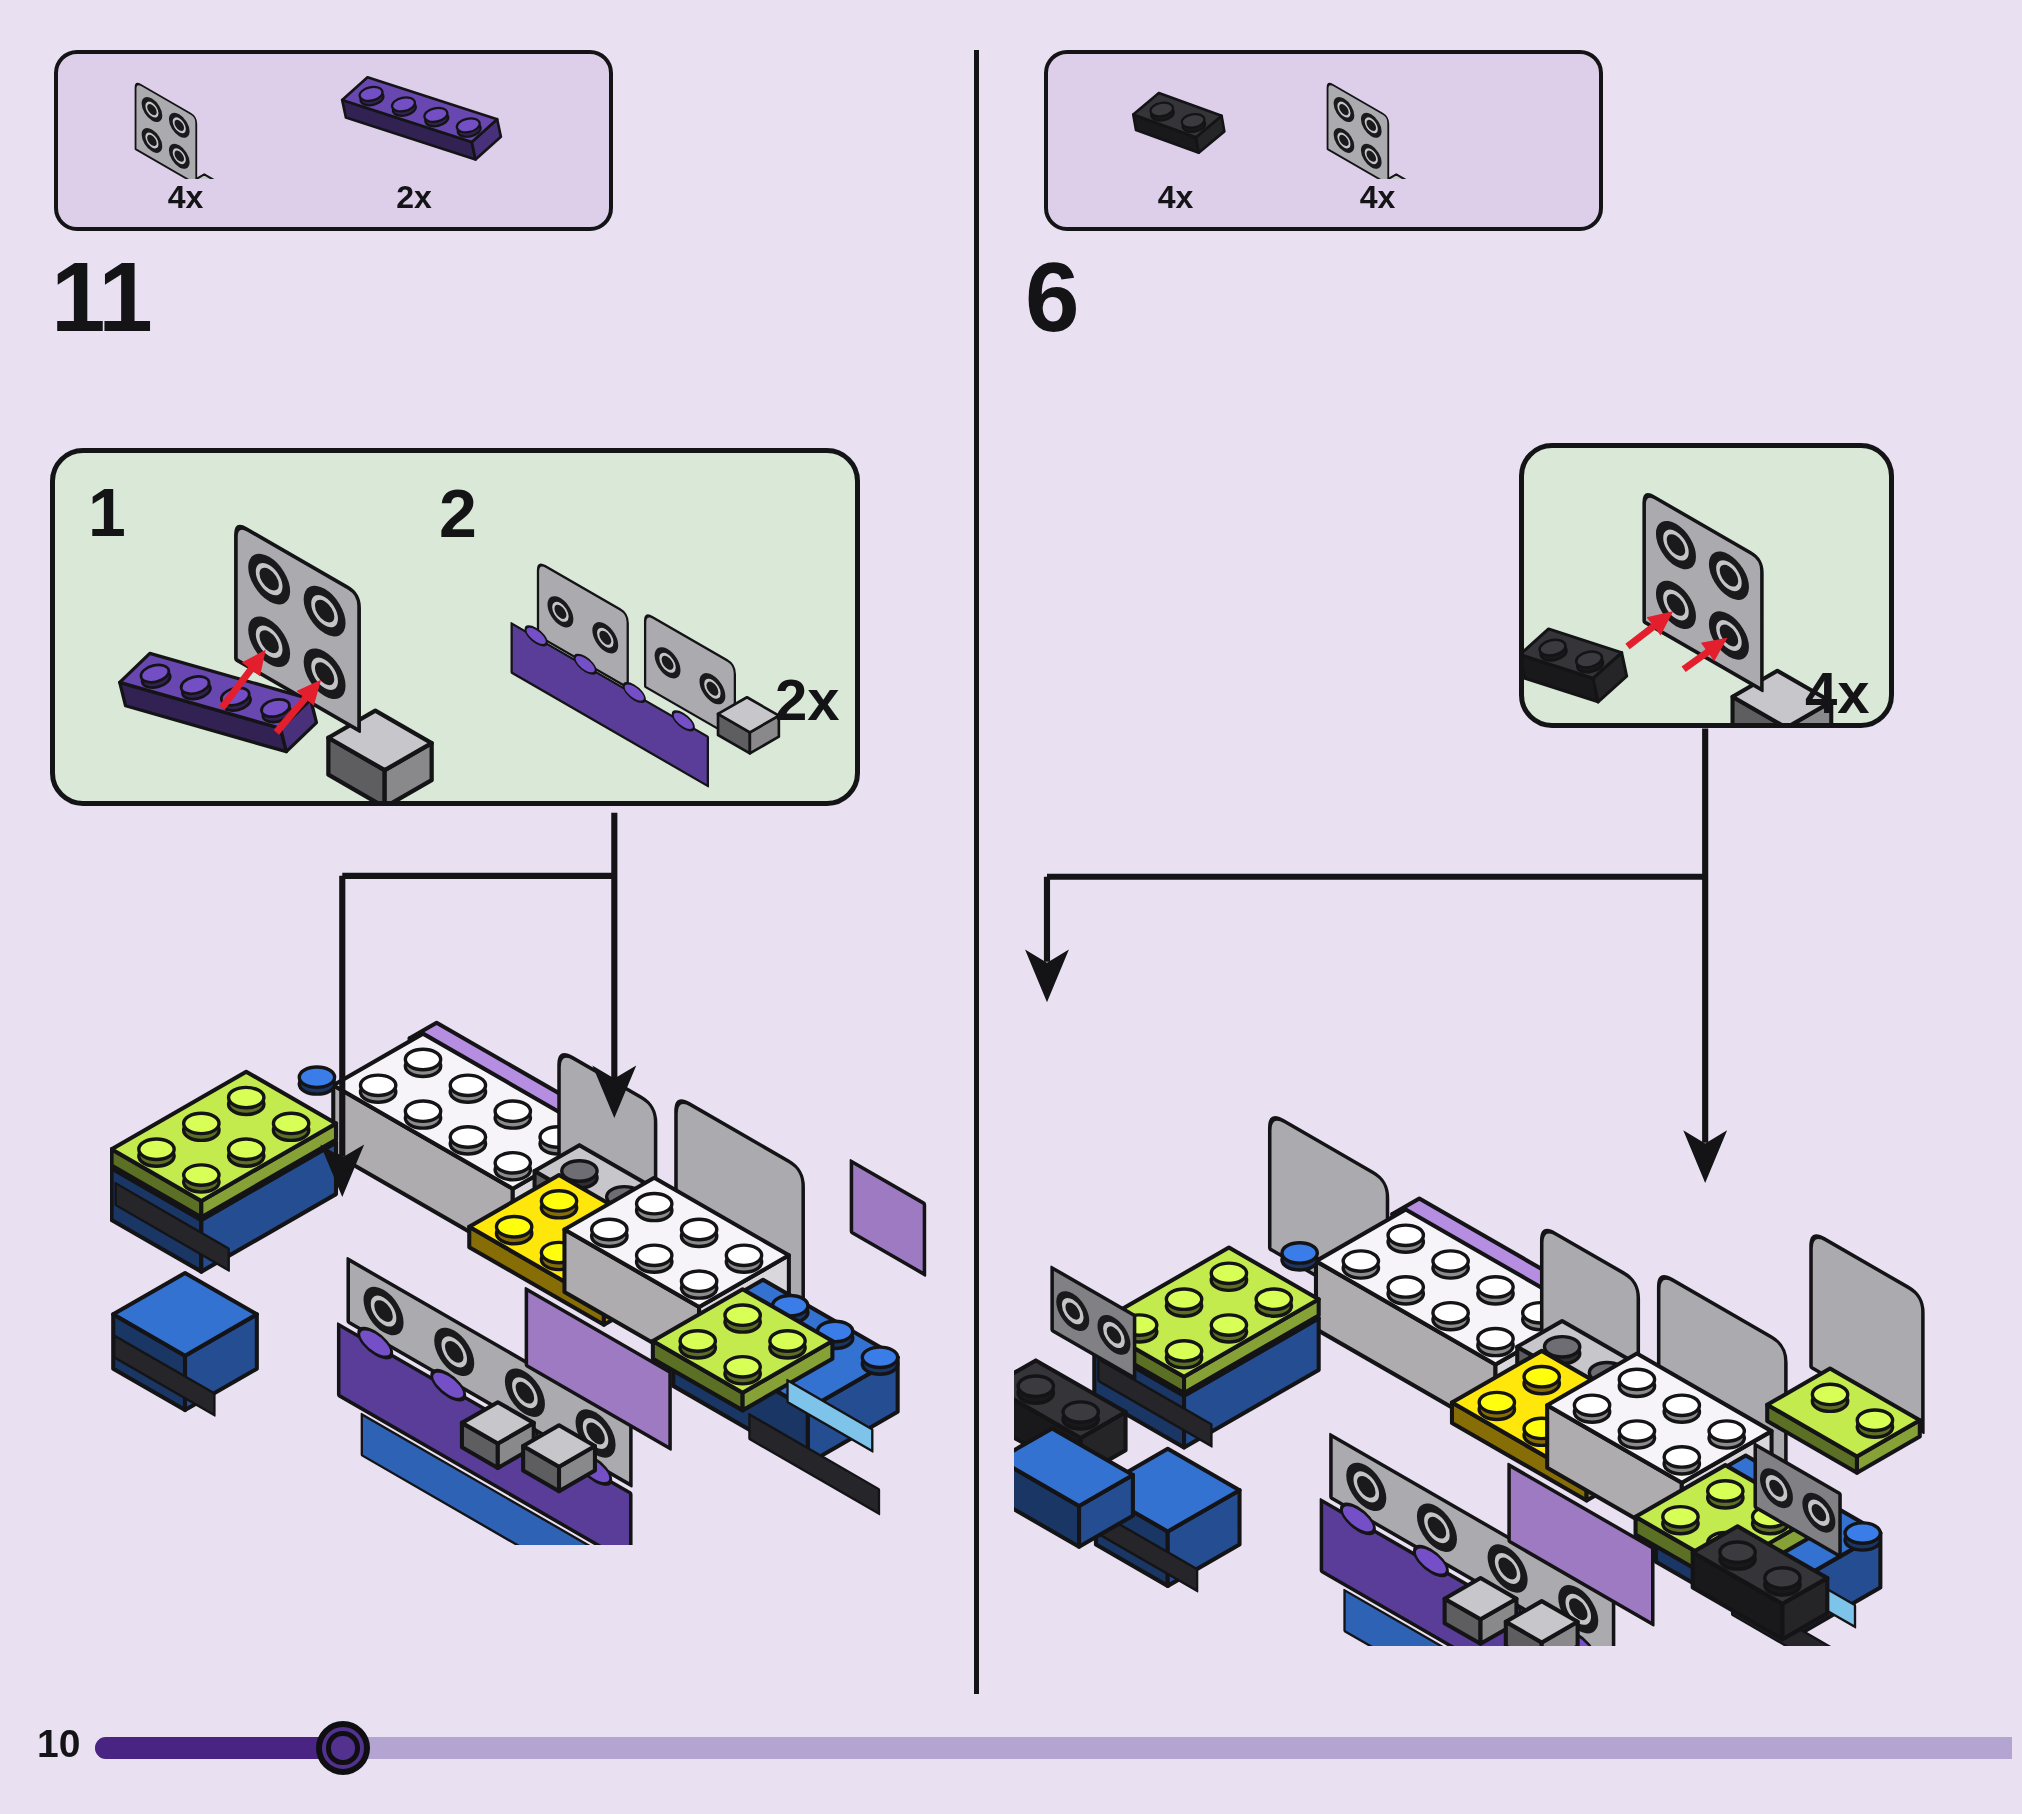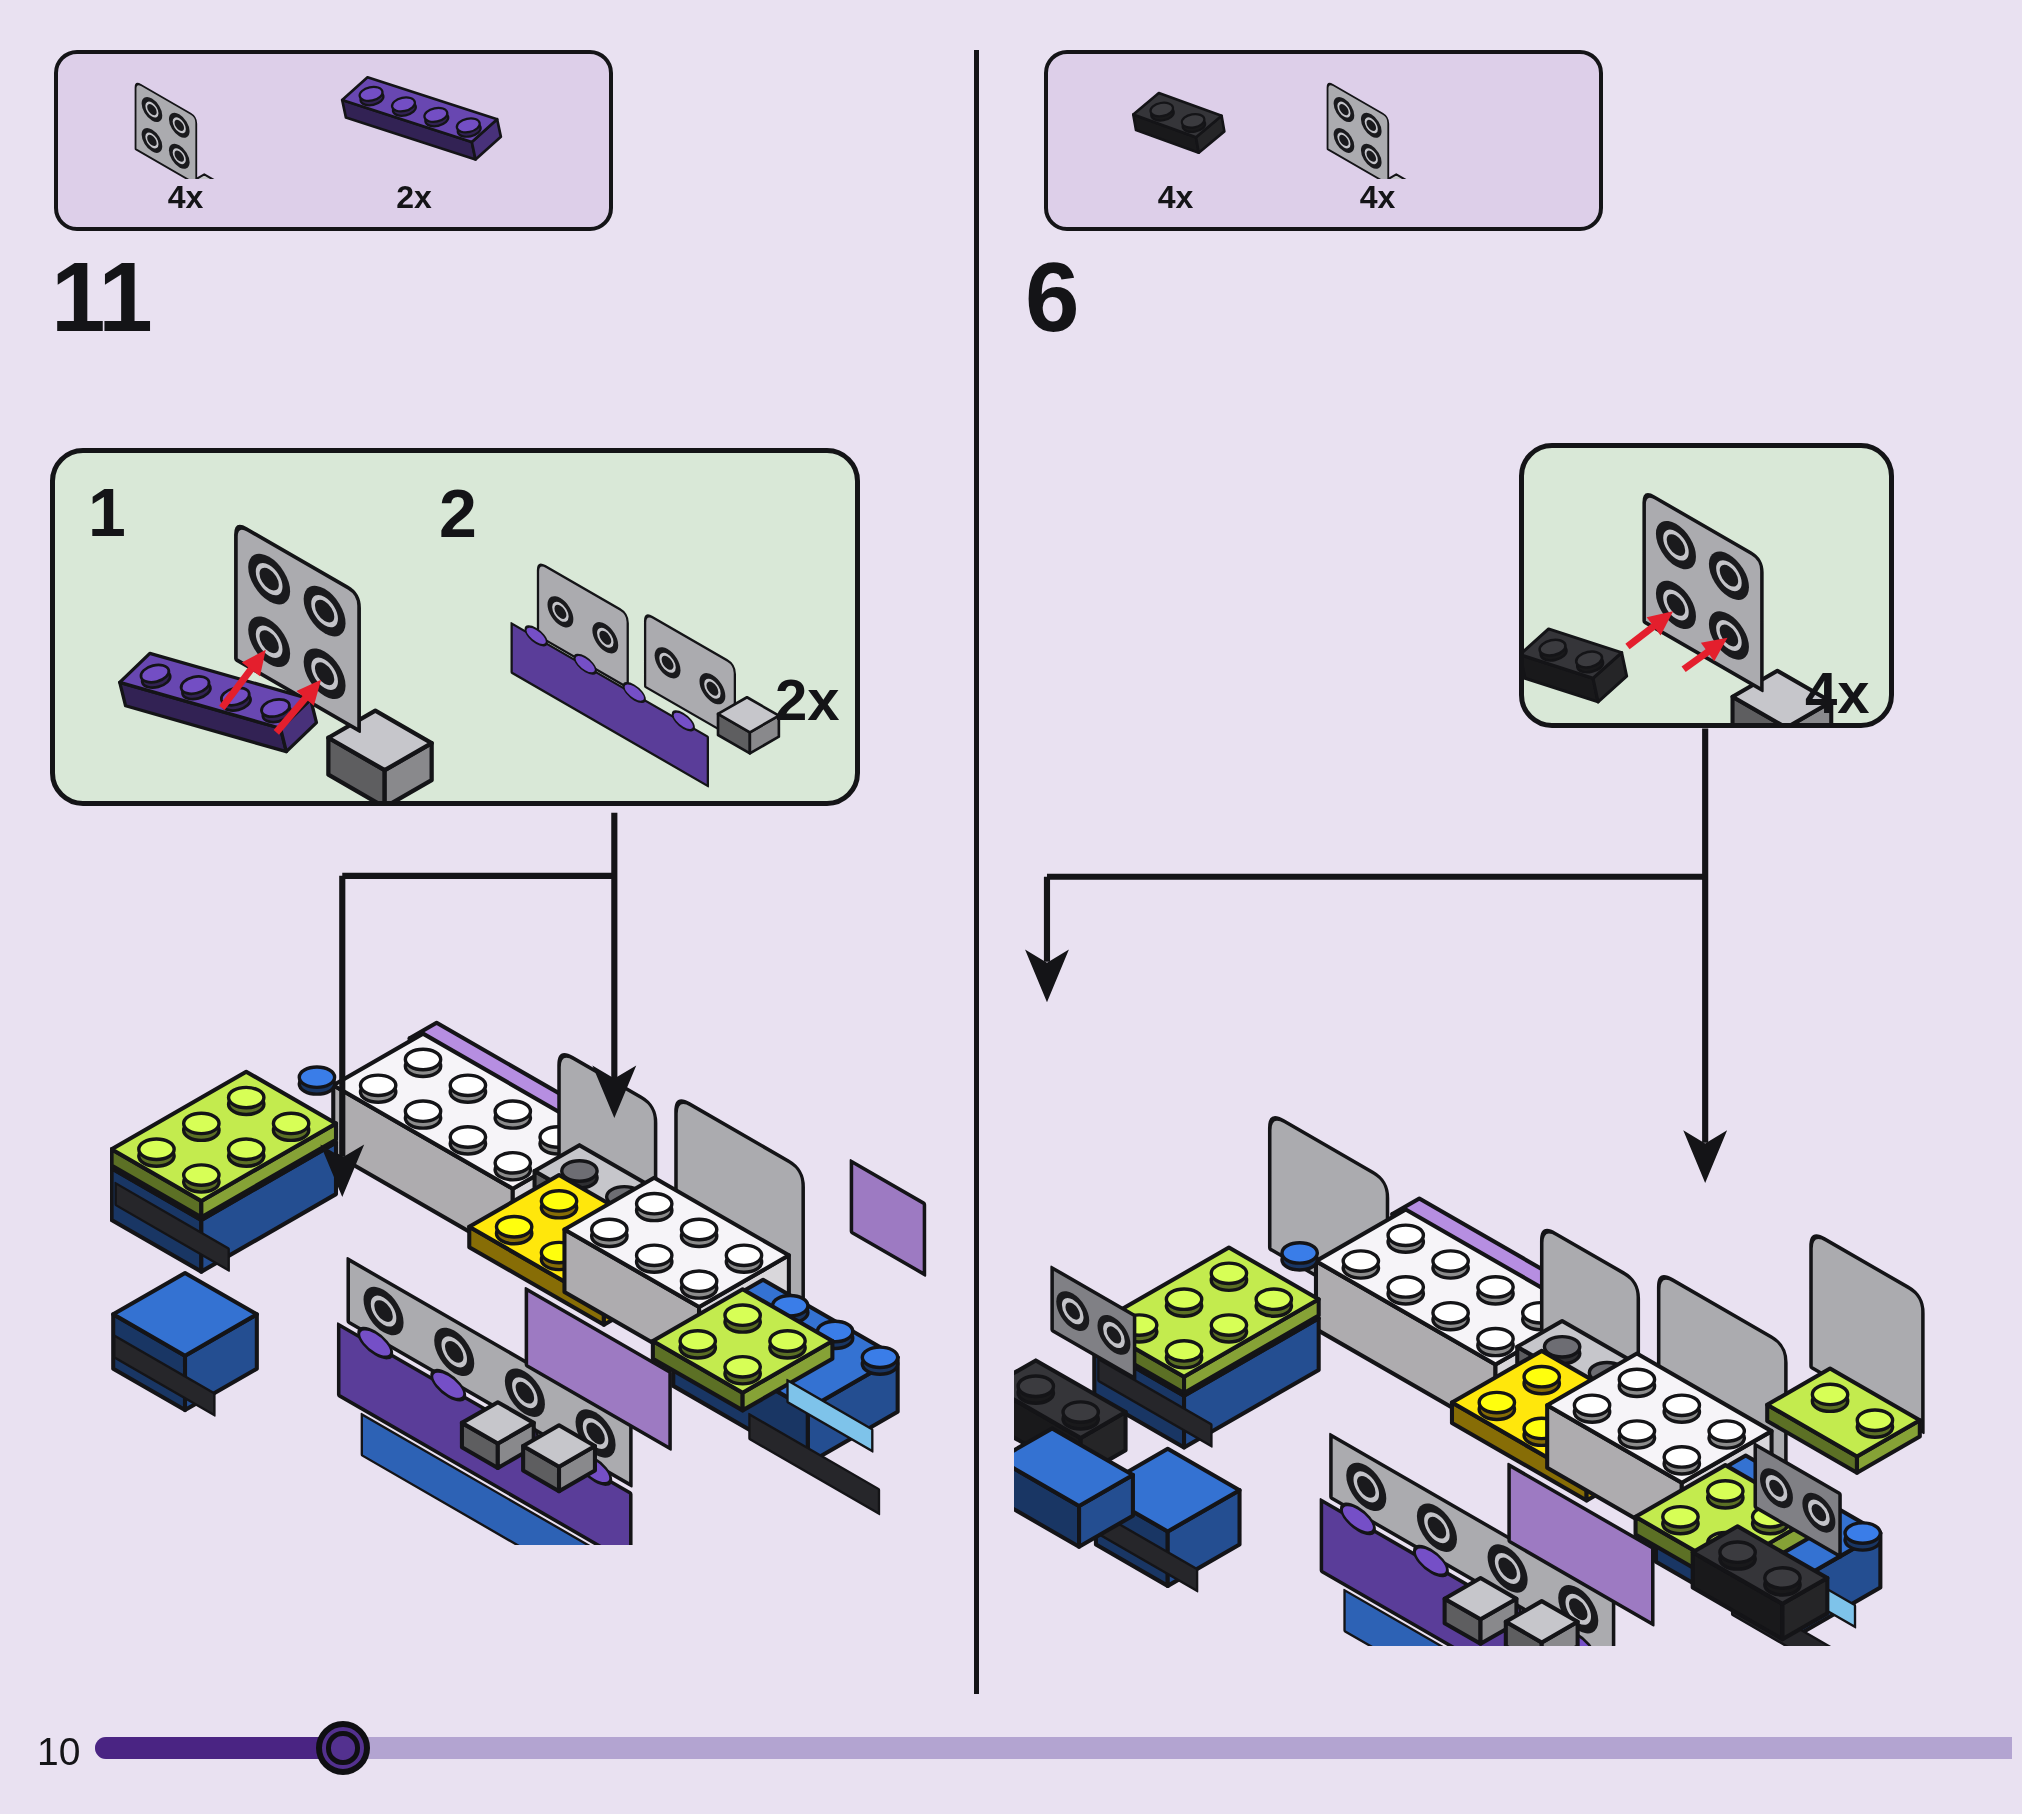--- a/index.html
+++ b/index.html
@@ -10,21 +10,21 @@
              box-sizing:border-box;display:flex;align-items:flex-end;padding:12.3px 40px 14px 53px;gap:53px;}
   .part{display:flex;flex-direction:column;align-items:center;}
   .part-qty{font-size:32px;font-weight:700;line-height:1;margin-top:1.8px;}
   .step-num{position:absolute;font-size:98px;font-weight:700;line-height:1;letter-spacing:-1.8px;text-align:center;}
   .sub-box{position:absolute;background:#d9e8d7;border:5.3px solid #141417;border-radius:33px;box-sizing:border-box;}
   .sub-box > svg{position:absolute;left:0;top:0;}
   .sub-label{position:absolute;font-size:68px;font-weight:700;line-height:1;}
   .qty-big{position:absolute;font-size:58px;font-weight:700;line-height:1;}
   .model,.overlay{position:absolute;}
   .overlay{left:0;top:0;pointer-events:none;}
-  .page-num{position:absolute;left:37px;top:1722px;font-size:39px;font-weight:400;margin-top:8px;}
+  .page-num{position:absolute;left:37px;top:1722px;font-size:39px;font-weight:700;}
   .track{position:absolute;left:95px;top:1737px;width:1928px;height:22px;background:#b3a4d1;
          border-radius:11.4px 0 0 11.4px;}
   .trackfill{position:absolute;left:0;top:0;height:22px;width:248px;background:#4a2483;border-radius:11.4px 0 0 11.4px;}
   .knob{position:absolute;left:316px;top:1721px;width:54px;height:54px;border-radius:50%;
         background:#53318f;border:6.1px solid #0f0f12;box-sizing:border-box;}
   .knob::after{content:"";position:absolute;inset:4.4px;border:5.3px solid #0f0f12;border-radius:50%;}
 </style>
 </head>
 <body>
 

